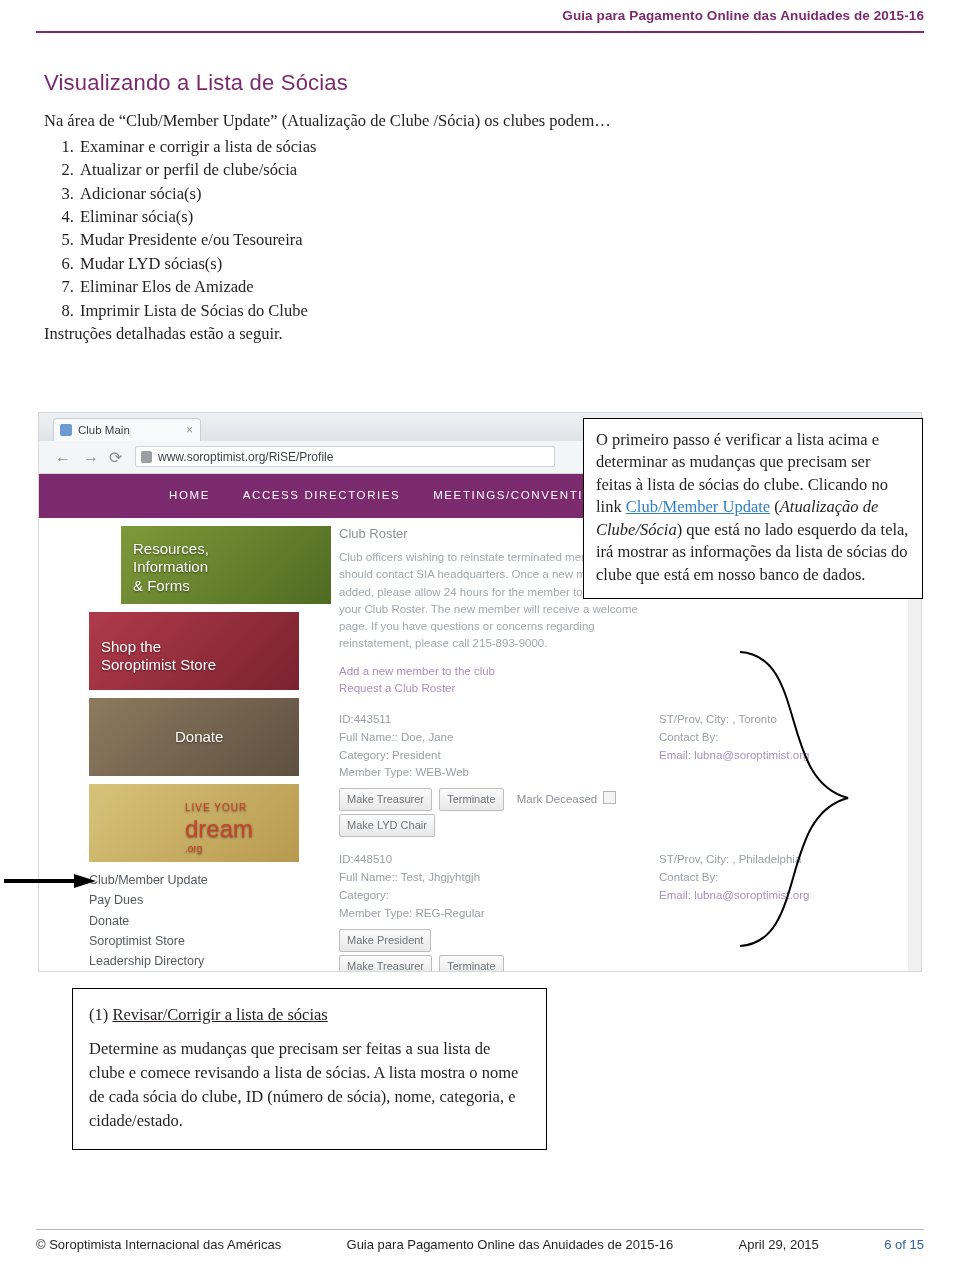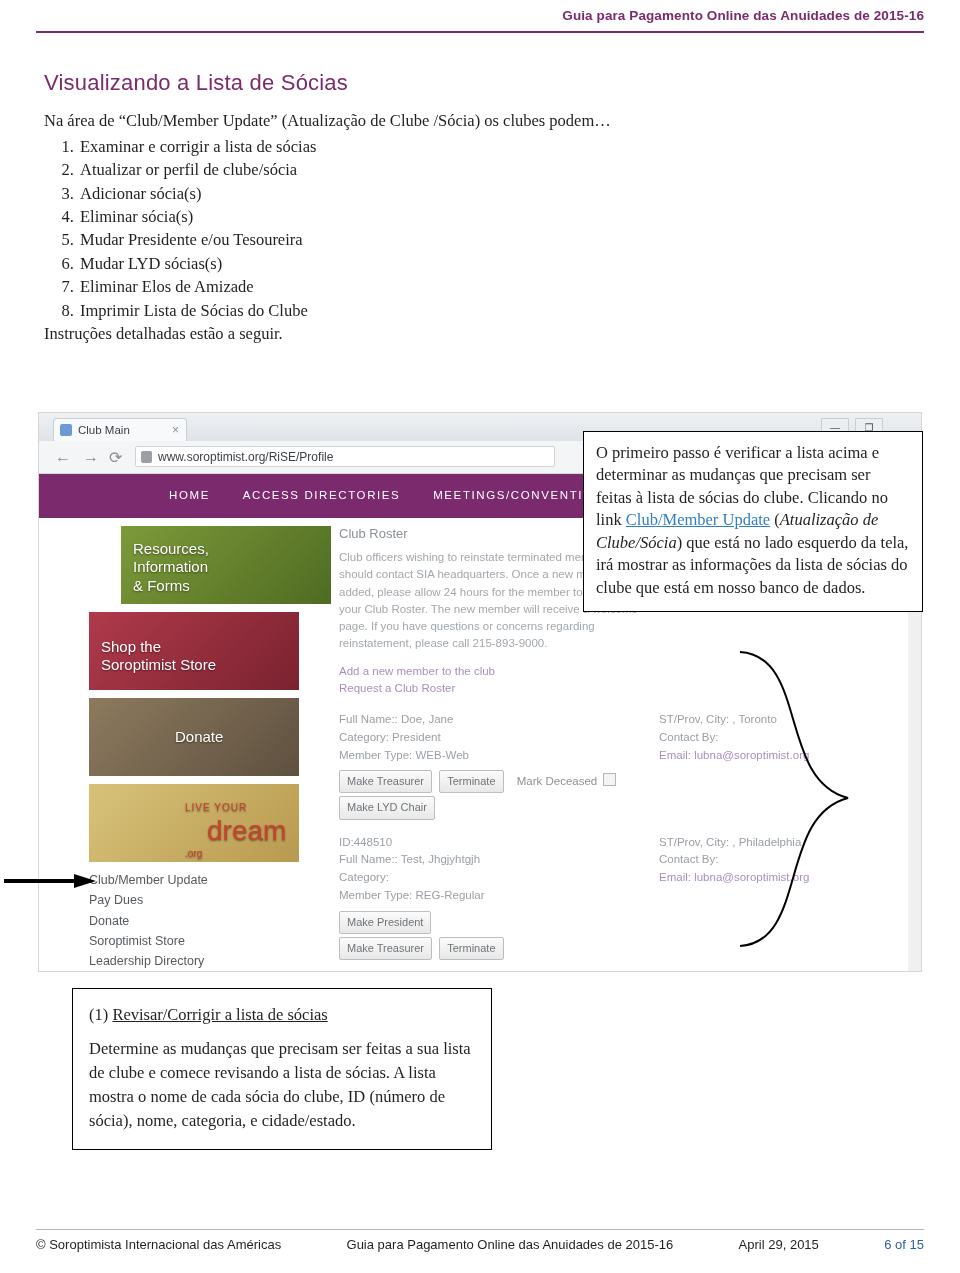--- a/index.html
+++ b/index.html
@@ -94,21 +94,21 @@
   .bw-tabstrip {
     position: absolute;
     top: 0; left: 0; right: 0;
     height: 28px;
     background: linear-gradient(#eef1f4, #dfe3e8);
     border-bottom: 1px solid #c9ced4;
   }
   .bw-tab {
     position: absolute;
     left: 14px; top: 5px;
-    width: 134px; height: 23px;
+    width: 148px; height: 23px;
     background: #f8f9fa;
     border: 1px solid #c9ced4;
     border-bottom: none;
     border-radius: 4px 4px 0 0;
     font-family: "Liberation Sans", sans-serif;
     font-size: 11.5px;
     color: #3a3f44;
     line-height: 23px;
     padding-left: 24px;
     box-sizing: border-box;
@@ -313,21 +313,21 @@
     background: #f4f4f4;
     vertical-align: -1px;
     margin-left: 3px;
   }
   .mark-deceased { display:inline-block; margin-left: 6px; color:#8b9196; font-size: 11.5px;}
 
   
   .callout {
     position: absolute;
     left: 545px;
-    top: 19px;
+    top: 6px;
     width: 340px;
     background: #ffffff;
     border: 1px solid #000000;
     padding: 10px 12px 12px 12px;
     box-sizing: border-box;
     font-size: 16.5px;
     line-height: 1.36;
     color: #231f20;
     font-family: "Liberation Serif", serif;
   }
@@ -351,21 +351,21 @@
     top: 238px;
     width: 120px;
     height: 300px;
   }
 
   
   .box-note {
     position: absolute;
     left: 72px;
     top: 988px;
-    width: 420px;
+    width: 475px;
     border: 1px solid #000000;
     box-sizing: border-box;
     padding: 14px 16px 16px 16px;
     font-size: 16.5px;
     line-height: 1.46;
   }
   .box-note .bn-title {
     margin-bottom: 10px;
   }
   .box-note .bn-title u { text-decoration: underline; }
@@ -478,21 +478,21 @@
           </div>
         </div>
         <div class="promo promo-3">
           <div class="ptext" style="top:30px;left:86px;">
             <div>Donate</div>
           </div>
         </div>
         <div class="promo promo-4">
           <div class="ptext" style="top:18px;left:96px;">
             <div style="font-size:10px;letter-spacing:1px;">LIVE YOUR</div>
-            <div style="font-size:28px;margin-left:22px;">dream</div>
+            <div style="font-size:24px;">dream</div>
             <div style="font-size:10px;">.org</div>
           </div>
         </div>
       </div>
 
       <div class="sidelinks">
         <div>Club/Member Update</div>
         <div>Pay Dues</div>
         <div>Donate</div>
         <div>Soroptimist Store</div>
@@ -502,20 +502,21 @@
 
       <div class="main-col">
         <div class="mc-title">Club Roster</div>
         <div class="mc-para">Club officers wishing to reinstate terminated members should contact SIA headquarters. Once a new member is added, please allow 24 hours for the member to display on your Club Roster. The new member will receive a welcome page. If you have questions or concerns regarding reinstatement, please call 215-893-9000.</div>
         <div class="mc-links">
           <div>Add a new member to the club</div>
           <div>Request a Club Roster</div>
         </div>
 
         <div class="member-block">
+          <div>ID:443511</div>
           <div>Full Name:: Doe, Jane</div>
           <div>Category: President</div>
           <div>Member Type: WEB-Web</div>
           <div class="right-col">
             <div>ST/Prov, City: , Toronto</div>
             <div>Contact By:</div>
             <div class="email">Email: lubna@soroptimist.org</div>
           </div>
           <div class="btnrow">
             <span class="uibtn">Make Treasurer</span>

